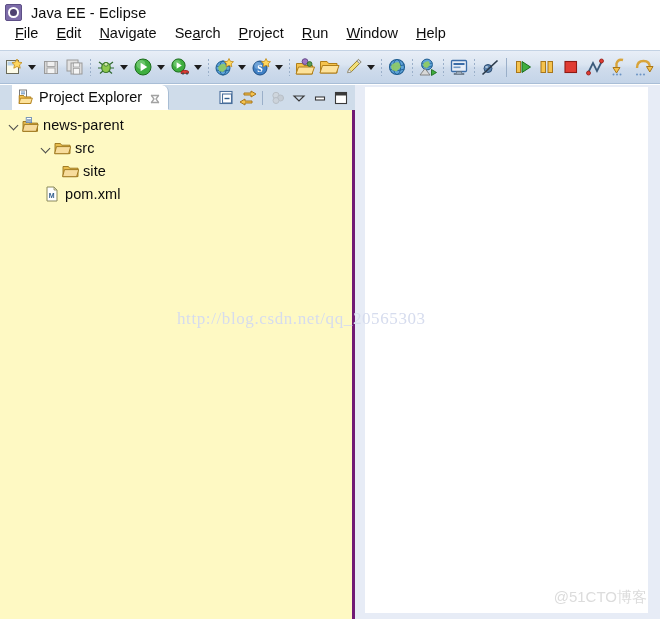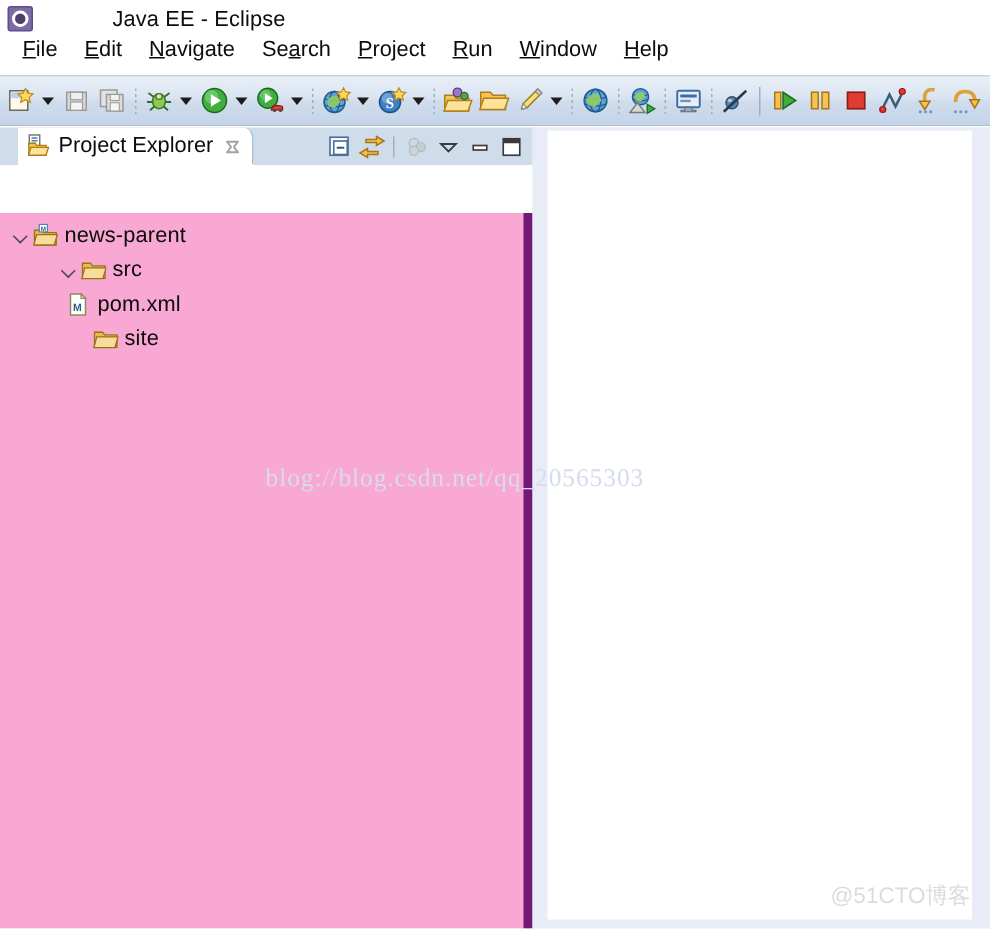--- a/index.html
+++ b/index.html
@@ -15,21 +15,20 @@
   }
 
   
   #titlebar {
     height: 25px;
     background: #ffffff;
     display: flex;
     align-items: center;
     padding-left: 5px;
     box-sizing: border-box;
-    gap: 44px;
   }
   #app-icon {
     width: 17px; height: 17px;
     background: #7c6ba8;
     border: 1px solid #5d4f86;
     border-radius: 2px;
     position: relative;
     flex: none;
     box-sizing: border-box;
   }
@@ -175,25 +174,24 @@
   .vtool { width: 20px; height: 20px; flex:none; margin-left:1px; position:relative;}
   .vtool-sep { width: 9px; height: 20px; flex:none; position:relative;}
   .vtool-sep::before{
     content:""; position:absolute; left:4px; top:3px;
     width:1px; height:14px; background:#9aafc9;
   }
 
   #view-body {
     position: absolute;
     left: 0; top: 25px; right: 0; bottom: 0;
-    background: #f9a8d4;
-    border-right: 6px solid #701a75;
+    background: #fef9c3;
+    border-right: 3px solid #701a75;
     box-sizing: border-box;
     overflow: hidden;
-    margin-top: 32px;
   }
 
   
   #tree { padding-top: 3px; }
   .trow {
     height: 23px;
     display: flex;
     align-items: center;
     white-space: nowrap;
   }
@@ -571,45 +569,45 @@
           <span class="twist open"></span>
           <span class="ticon">
             <svg width="17" height="16" viewBox="0 0 17 16">
               <path d="M1 3.5 h5.4 l1.3 1.7 h8.3 v8.4 h-15z" fill="#e8bd4e" stroke="#9a7318" stroke-width=".9"></path>
               <path d="M2.5 6.6 h14.2 l-2.1 7.1 h-14z" fill="#f7dc9c" stroke="#9a7318" stroke-width=".9"></path>
             </svg>
           </span>
           <span class="tlabel">src</span>
         </div>
 
+        <div class="trow" style="padding-left:62px;">
+          <span class="ticon">
+            <svg width="17" height="16" viewBox="0 0 17 16">
+              <path d="M1 3.5 h5.4 l1.3 1.7 h8.3 v8.4 h-15z" fill="#e8bd4e" stroke="#9a7318" stroke-width=".9"></path>
+              <path d="M2.5 6.6 h14.2 l-2.1 7.1 h-14z" fill="#f7dc9c" stroke="#9a7318" stroke-width=".9"></path>
+            </svg>
+          </span>
+          <span class="tlabel">site</span>
+        </div>
+
         <div class="trow" style="padding-left:44px;">
           <span class="ticon">
             <svg width="17" height="16" viewBox="0 0 17 16">
               <path d="M3 1 h7 l3 3 v11 h-10z" fill="#ffffff" stroke="#8a8a5a" stroke-width="1"></path>
               <path d="M10 1 v3 h3z" fill="#e6e6c8" stroke="#8a8a5a" stroke-width=".8"></path>
               <text x="7.6" y="12" font-family="Liberation Sans, sans-serif" font-size="7" font-weight="bold" fill="#2f5c8c" text-anchor="middle">M</text>
             </svg>
           </span>
           <span class="tlabel">pom.xml</span>
         </div>
 
-        <div class="trow" style="padding-left:62px;">
-          <span class="ticon">
-            <svg width="17" height="16" viewBox="0 0 17 16">
-              <path d="M1 3.5 h5.4 l1.3 1.7 h8.3 v8.4 h-15z" fill="#e8bd4e" stroke="#9a7318" stroke-width=".9"></path>
-              <path d="M2.5 6.6 h14.2 l-2.1 7.1 h-14z" fill="#f7dc9c" stroke="#9a7318" stroke-width=".9"></path>
-            </svg>
-          </span>
-          <span class="tlabel">site</span>
-        </div>
-
       </div>
     </div>
   </div>
 
   <div id="editor-area">
     <div id="editor-inner"></div>
   </div>
 
 </div>
 
-<div id="watermark-url">blog://blog.csdn.net/qq_20565303</div>
+<div id="watermark-url">http://blog.csdn.net/qq_20565303</div>
 <div id="watermark-brand">@51CTO博客</div>
 
 </body></html>

